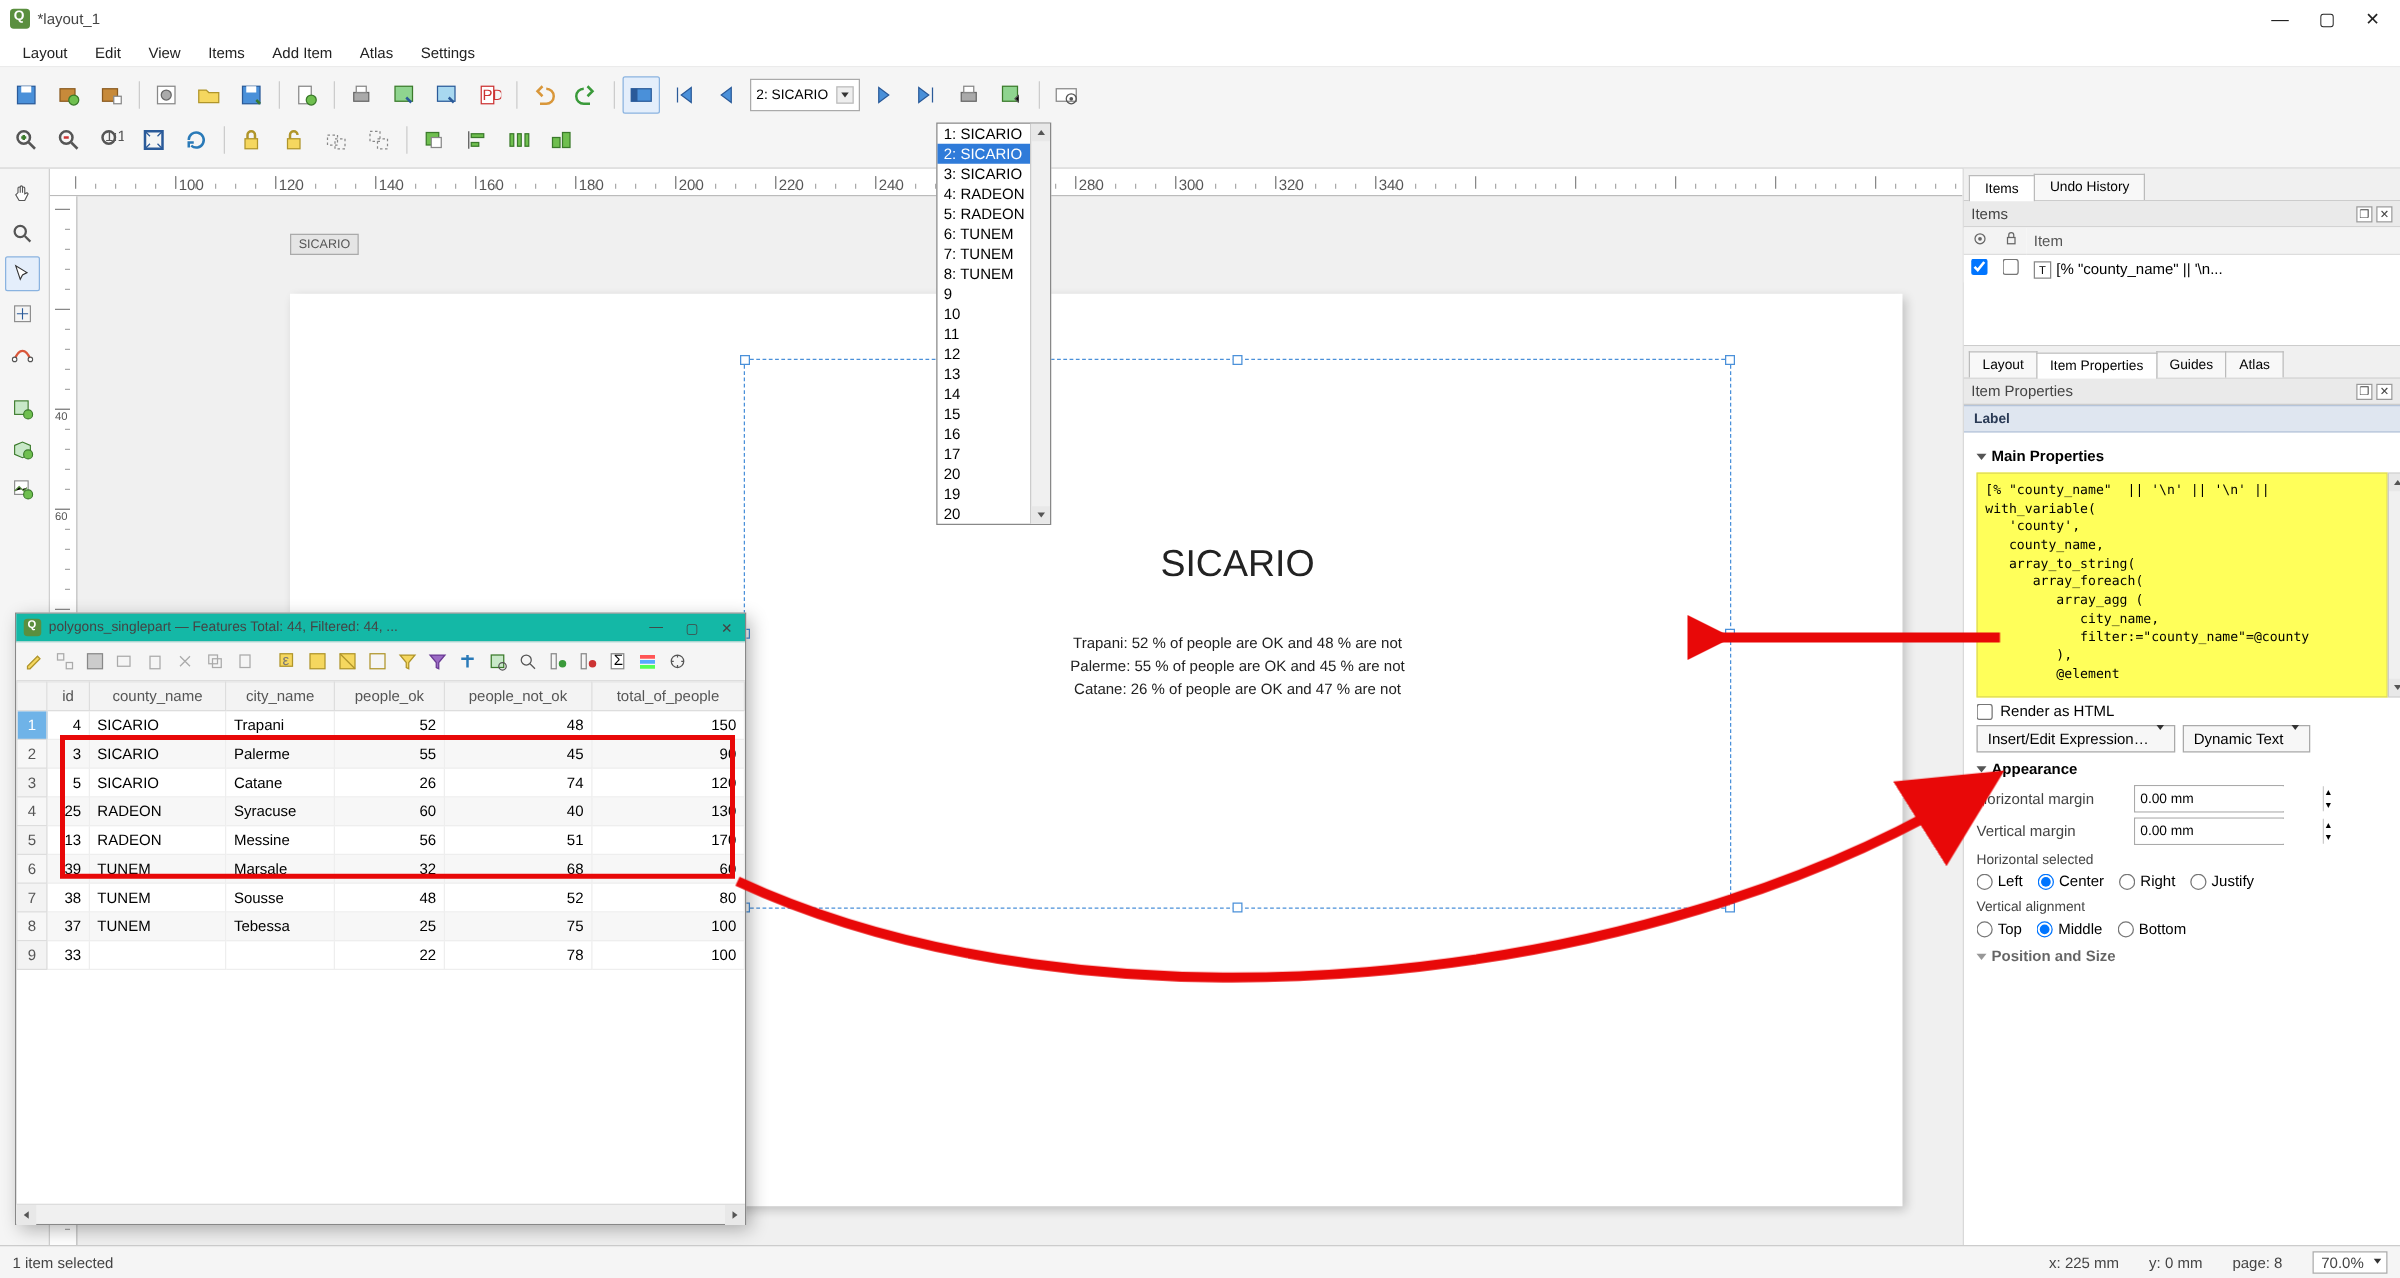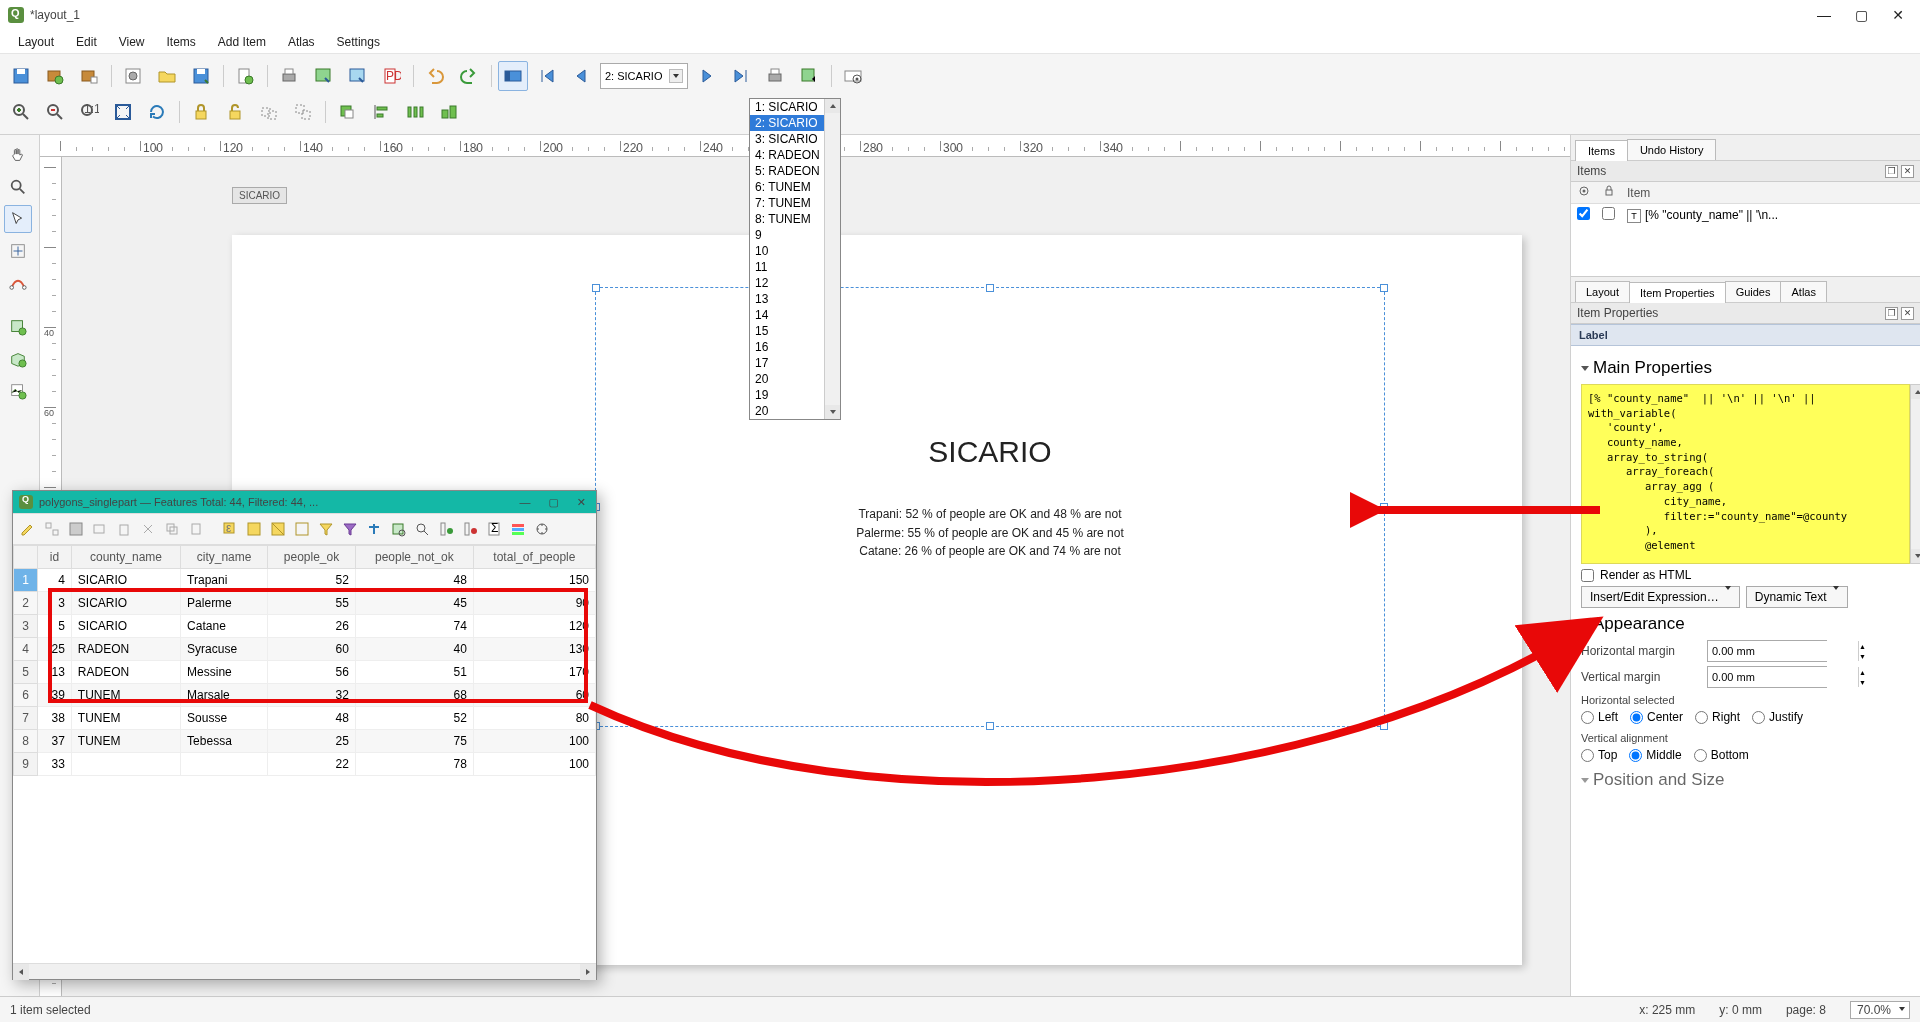--- a/index.html
+++ b/index.html
@@ -88,21 +88,21 @@
 .items-list .itemrow td { border-bottom:0; }
 .items-list .txt-icon { display:inline-block; width:14px; height:14px; border:1px solid #888; font-size:9px; text-align:center; line-height:12px; margin-right:4px; background:#fff; }
 
 .proptabs { display:flex; border-bottom:1px solid #ccc; background:#f0f0f0; padding:4px 4px 0; }
 .proptabs .tab { padding:4px 10px; border:1px solid #bbb; border-bottom:none; background:#f8f8f8; font-size:11px; margin-right:-1px; }
 .proptabs .tab.active { background:#fff; position:relative; top:1px; }
 
 .propbody { flex:1; overflow:auto; background:#fff; }
 .propbody .section-bar { background:#dfe6f0; border-top:1px solid #b5c4d9; border-bottom:1px solid #b5c4d9; padding:4px 8px; font-weight:bold; font-size:11px; color:#2a3a55; }
 .propbody .group { padding:6px 10px; }
-.propbody .group-h { font-weight:normal; font-size:17px; margin:6px 0; display:flex; align-items:center; gap:4px; }
+.propbody .group-h { font-weight:bold; font-size:12px; margin:6px 0; display:flex; align-items:center; gap:4px; }
 .propbody .group-h::before { content:""; border-left:4px solid transparent; border-right:4px solid transparent; border-top:5px solid #555; }
 
 .exprbox { background:#ffff5a; border:1px solid #ddd95a; padding:6px; font-family:Consolas,monospace; font-size:10.5px; line-height:1.4; white-space:pre; height:180px; overflow:hidden; position:relative; }
 .exprbox-wrap { position:relative; }
 .exprbox-scroll { position:absolute; right:-16px; top:0; bottom:0; width:16px; background:#f0f0f0; border:1px solid #ccc; }
 .exprbox-scroll .up,.exprbox-scroll .dn{height:14px;display:flex;align-items:center;justify-content:center;background:#e8e8e8;}
 .exprbox-scroll .up::after{content:"";border-left:3px solid transparent;border-right:3px solid transparent;border-bottom:4px solid #555;}
 .exprbox-scroll .dn{position:absolute;bottom:0;width:100%;}
 .exprbox-scroll .dn::after{content:"";border-left:3px solid transparent;border-right:3px solid transparent;border-top:4px solid #555;}
 
@@ -639,21 +639,21 @@
       <div class="handle h-ml"></div>
         <div class="handle h-mr"></div>
       <div class="handle h-bl"></div>
         <div class="handle h-bm"></div>
         <div class="handle h-br"></div>
     </div>
     <div class="label-title">SICARIO</div>
     <div class="label-body">
       <div>Trapani: 52 % of people are OK and 48 % are not</div>
       <div>Palerme: 55 % of people are OK and 45 % are not</div>
-      <div>Catane: 26 % of people are OK and 74 % are not</div>
+      <div>Catane: 26 % of people are OK and 47 % are not</div>
     </div>
   </div>
 
   <div class="rightpanel">
     <div class="tabstrip">
       <div class="tab active">Items</div>
       <div class="tab">Undo History</div>
     </div>
     <div class="panel-head">
       <span>Items</span>

